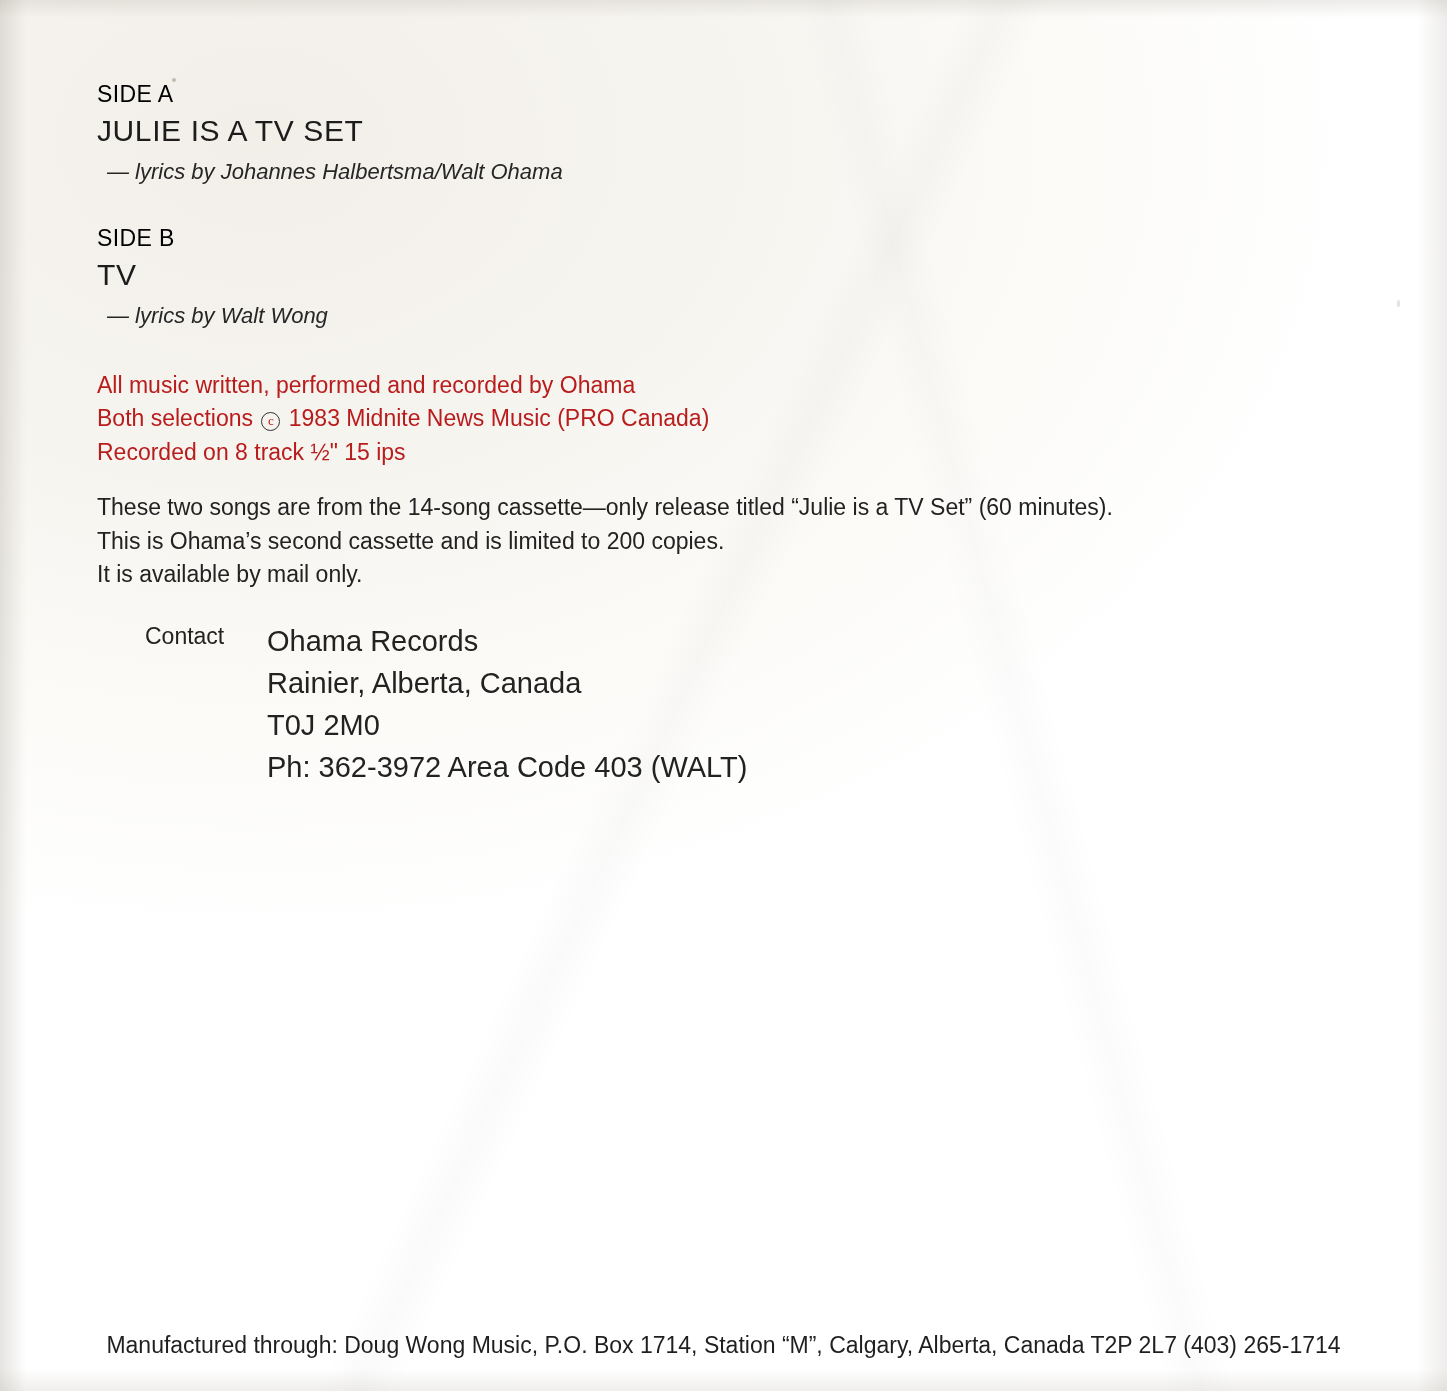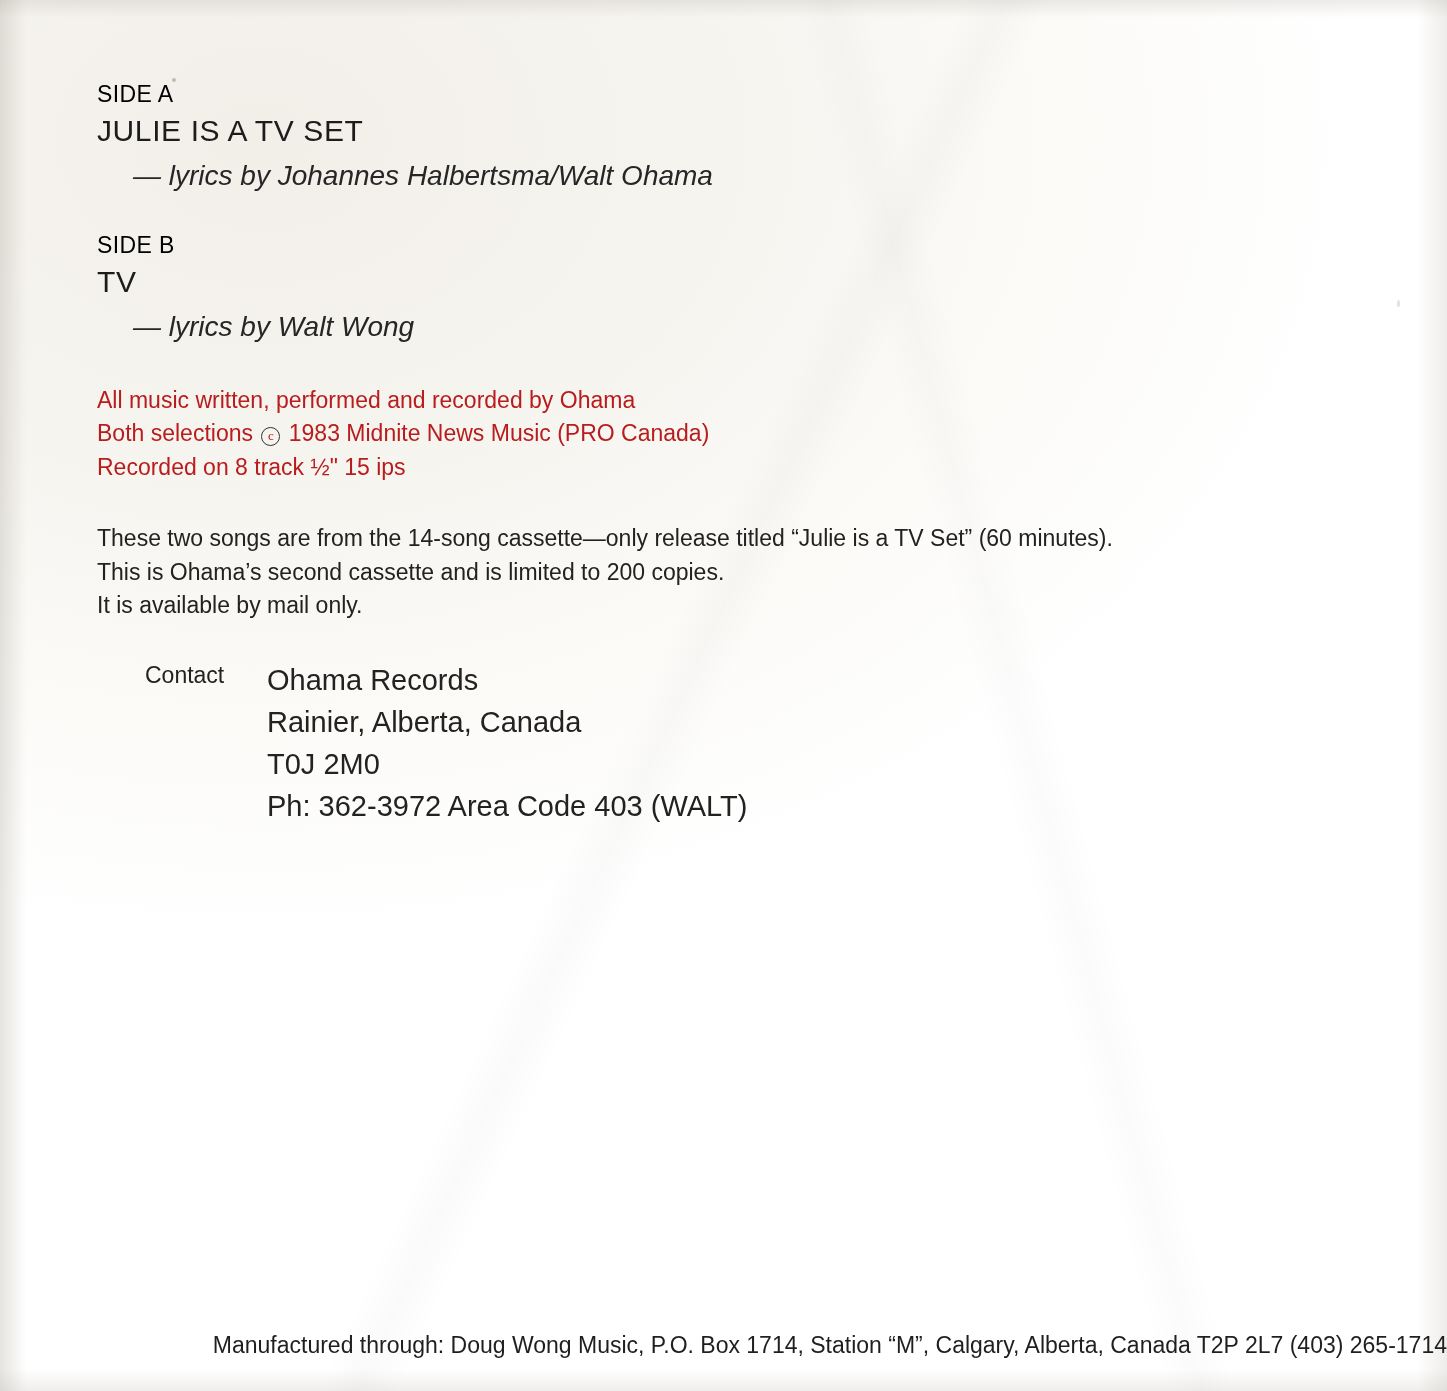--- a/index.html
+++ b/index.html
@@ -83,24 +83,24 @@
     color: #000000;
   }
   .track-title {
     font-size: 30px;
     letter-spacing: 0.6px;
     line-height: 1.22;
     margin: 4px 0 0 0;
     color: #1c1c1c;
   }
   .credit {
-    font-size: 28px;
+    font-size: 22px;
     font-style: italic;
     line-height: 1.25;
-    margin: 8px 0 0 36px;
+    margin: 8px 0 0 10px;
     color: #262626;
   }
 
   .block-gap-a { height: 38px; }
   .block-gap-b { height: 40px; }
 
   .info-block {
     margin-top: 0;
   }
   .info-line {
@@ -118,32 +118,32 @@
     border-radius: 50%;
     font-size: 13px;
     line-height: 16px;
     text-align: center;
     vertical-align: 1px;
     margin: 0 2px;
     font-family: "Liberation Serif", serif;
   }
 
   .para-block {
-    margin-top: 38px;
+    margin-top: 22px;
   }
   .para-line {
     font-size: 23px;
     line-height: 1.46;
     margin: 0;
     color: #222222;
     white-space: nowrap;
   }
 
   .contact-block {
-    margin-top: 36px;
+    margin-top: 28px;
     display: flex;
     align-items: flex-start;
   }
   .contact-label {
     font-size: 23px;
     line-height: 1.45;
     color: #222;
     width: 122px;
     margin-left: 48px;
     flex: 0 0 auto;
@@ -153,21 +153,21 @@
     line-height: 1.45;
     color: #222;
   }
   .contact-lines div { white-space: nowrap; }
 
   .footer {
     position: absolute;
     left: 0;
     right: 0;
     bottom: 32px;
-    text-align: right;
+    text-align: center;
     font-size: 23px;
     color: #1f1f1f;
     white-space: nowrap;
   }
 
   .speck {
     position: absolute;
     background: rgba(140,120,100,0.45);
     border-radius: 50%;
     pointer-events: none;

